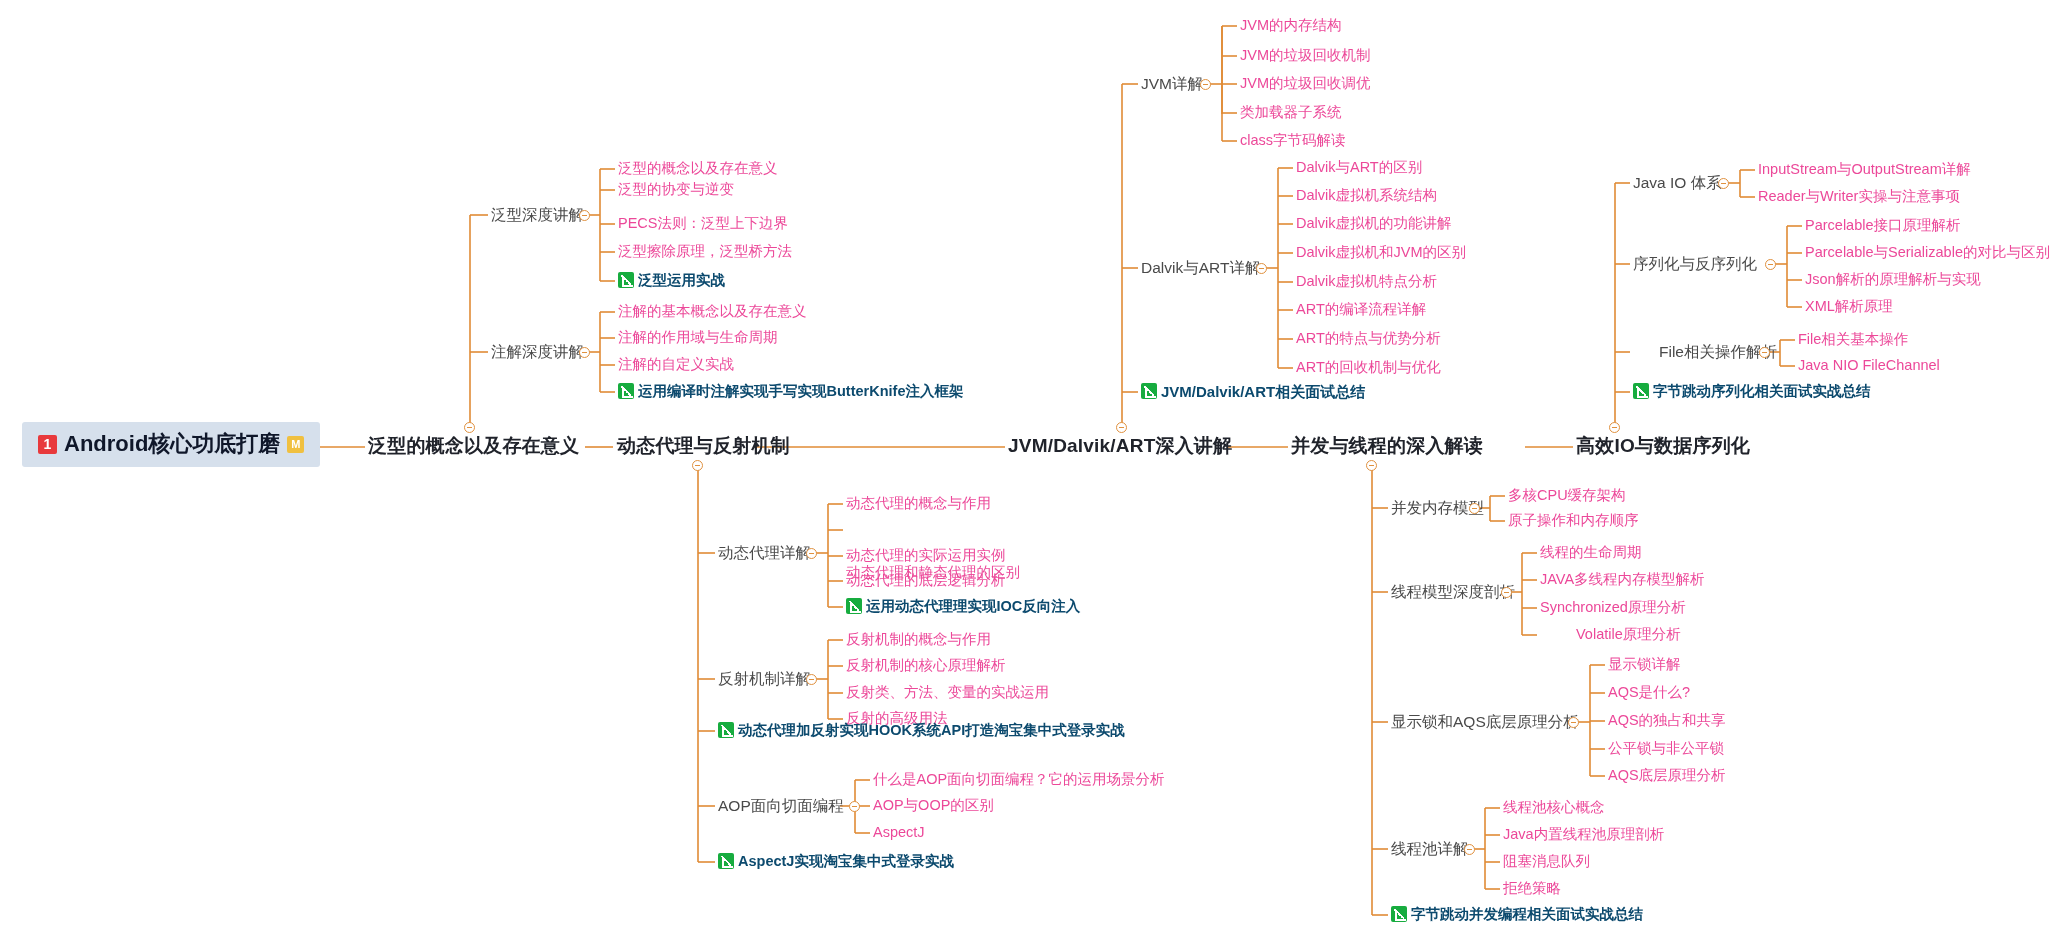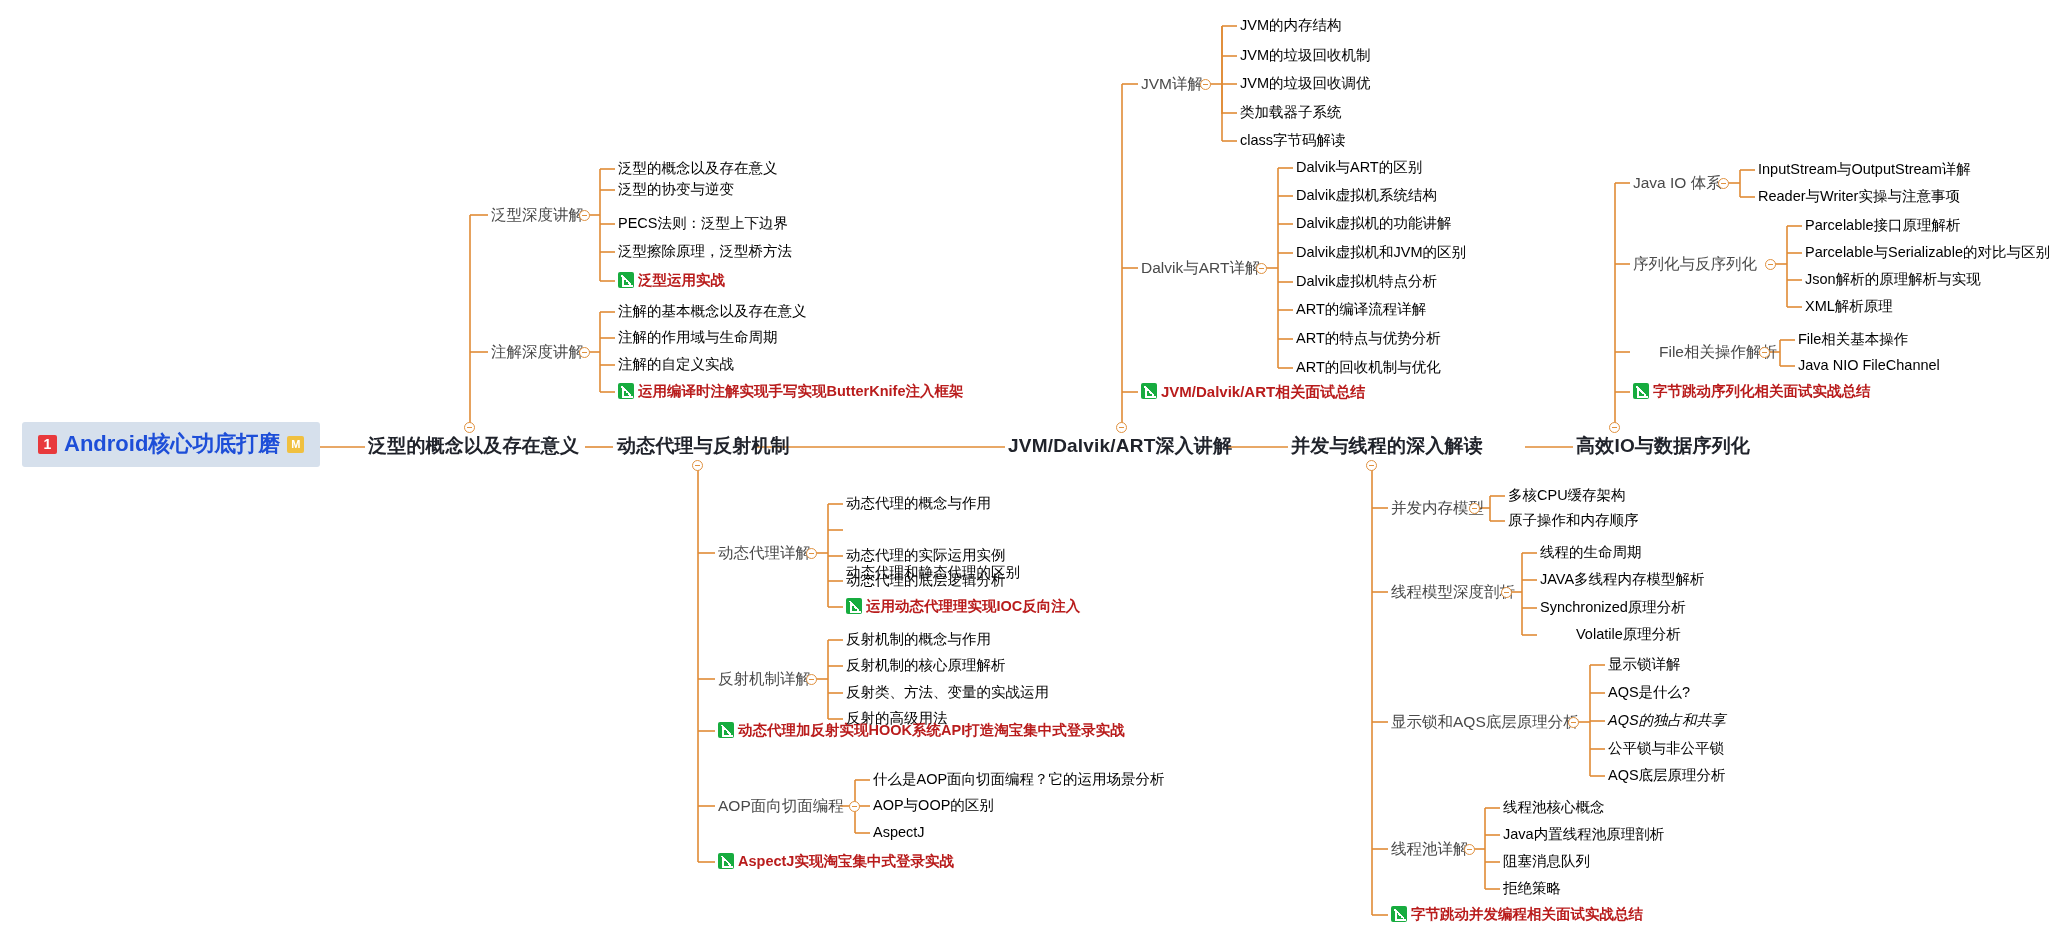--- a/index.html
+++ b/index.html
@@ -38,21 +38,21 @@
     background: #d6e0ec;
     border-radius: 3px;
     padding: 11px 16px 12px 16px;
     display: flex;
     align-items: center;
     gap: 7px;
   }
   .root-title {
     font-size: 22px;
     font-weight: bold;
-    color: #1d4ed8;
+    color: #0f172a;
     letter-spacing: 0px;
   }
   .badge-num {
     display: inline-block;
     background: #e8393c;
     color: #ffffff;
     font-size: 14px;
     font-weight: bold;
     line-height: 18px;
     width: 19px;
@@ -81,27 +81,27 @@
   }
   
   .lvl2 {
     font-size: 15.5px;
     color: #4a4a4a;
     font-weight: normal;
   }
   
   .lvl3 {
     font-size: 14.5px;
-    color: #000000;
+    color: #ec4899;
   }
   
   .green {
     font-size: 14.5px;
     font-weight: bold;
-    color: #b91c1c;
+    color: #0c4a6e;
     display: flex;
     align-items: center;
     gap: 4px;
   }
   .green.big { font-size: 15px; }
   .gicon {
     display: inline-block;
     width: 16px;
     height: 16px;
     background: #17ac3f;
@@ -395,21 +395,21 @@
   <div class="toggle" style="left:1501px; top:587px;"></div>
   <div class="node lvl3" style="left:1540px; top:545px;">线程的生命周期</div>
   <div class="node lvl3" style="left:1540px; top:572px;">JAVA多线程内存模型解析</div>
   <div class="node lvl3" style="left:1540px; top:600px;">Synchronized原理分析</div>
   <div class="node lvl3" style="left:1540px; top:627px;margin-left:36px;">Volatile原理分析</div>
 
   <div class="node lvl2" style="left:1391px; top:714px;">显示锁和AQS底层原理分析</div>
   <div class="toggle" style="left:1568px; top:717px;"></div>
   <div class="node lvl3" style="left:1608px; top:657px;">显示锁详解</div>
   <div class="node lvl3" style="left:1608px; top:685px;">AQS是什么?</div>
-  <div class="node lvl3" style="left:1608px; top:713px;font-style:italic;">AQS的独占和共享</div>
+  <div class="node lvl3" style="left:1608px; top:713px;">AQS的独占和共享</div>
   <div class="node lvl3" style="left:1608px; top:741px;">公平锁与非公平锁</div>
   <div class="node lvl3" style="left:1608px; top:768px;">AQS底层原理分析</div>
 
   <div class="node lvl2" style="left:1391px; top:841px;">线程池详解</div>
   <div class="toggle" style="left:1464px; top:844px;"></div>
   <div class="node lvl3" style="left:1503px; top:800px;">线程池核心概念</div>
   <div class="node lvl3" style="left:1503px; top:827px;">Java内置线程池原理剖析</div>
   <div class="node lvl3" style="left:1503px; top:854px;">阻塞消息队列</div>
   <div class="node lvl3" style="left:1503px; top:881px;">拒绝策略</div>
 

